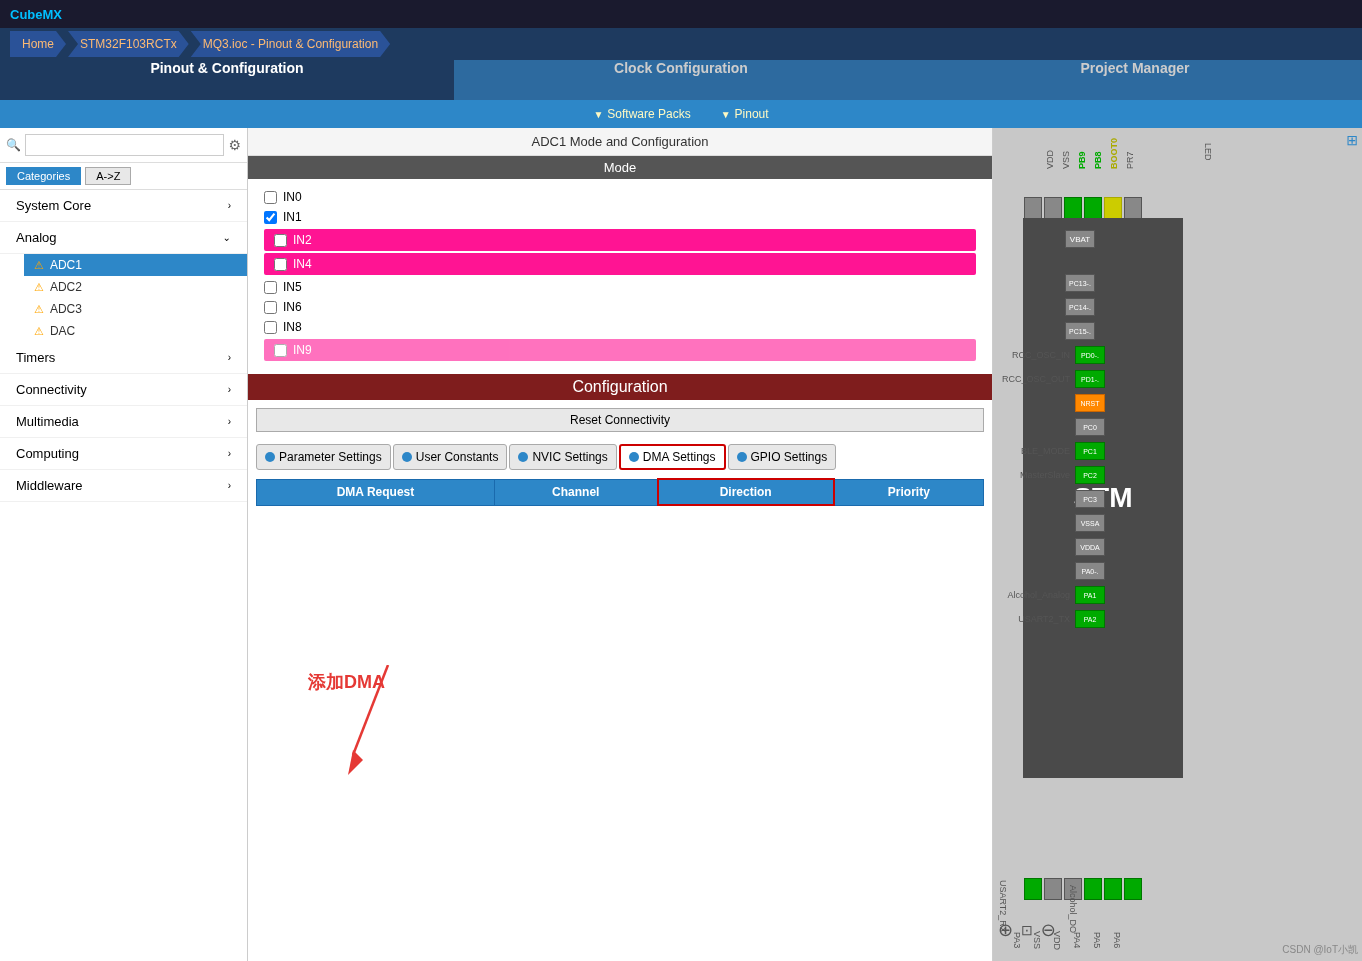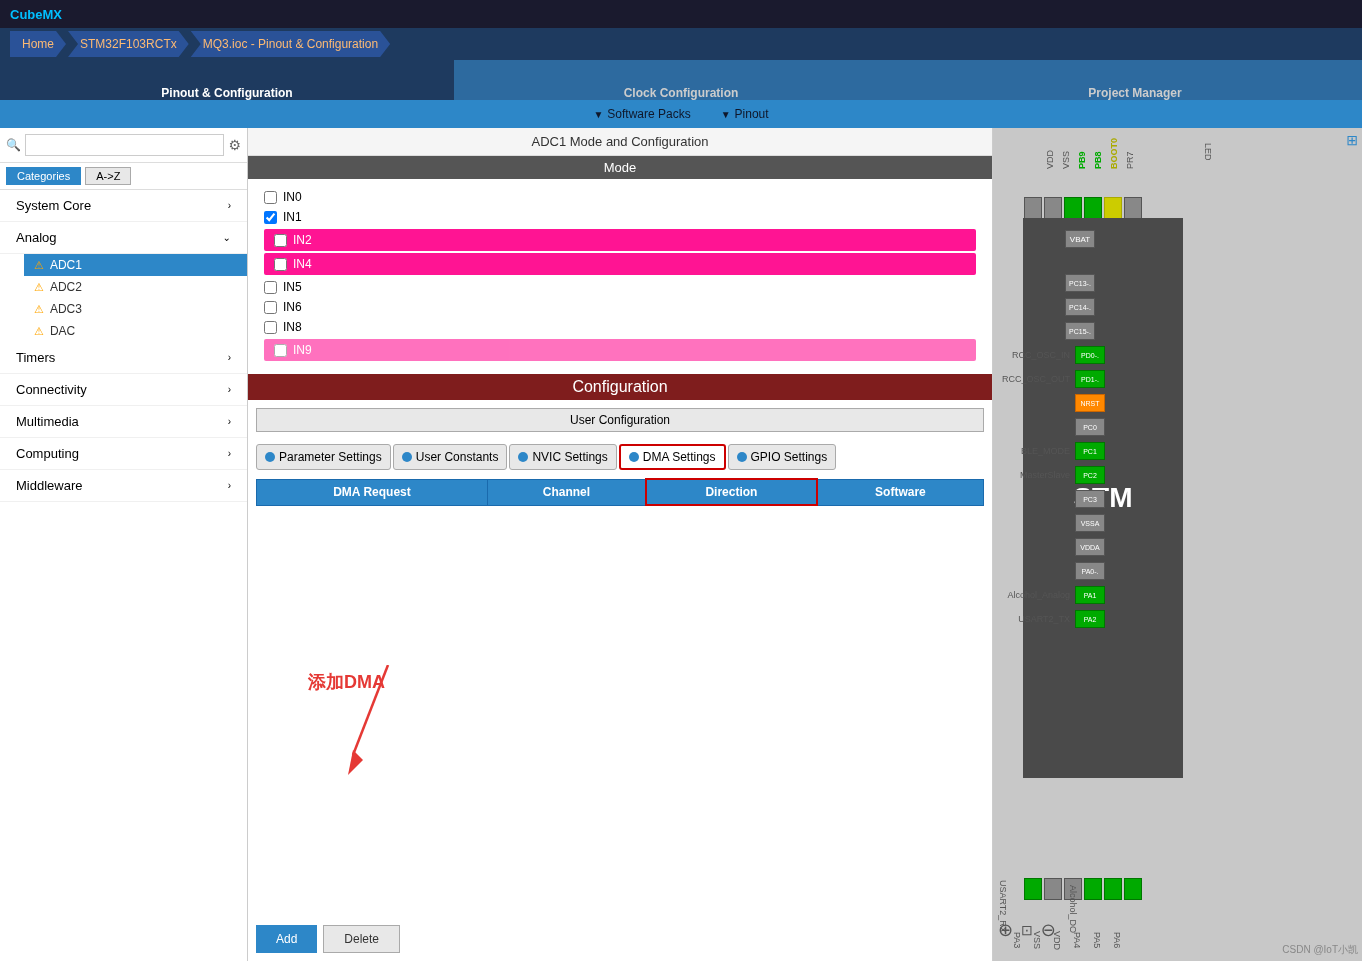--- a/index.html
+++ b/index.html
@@ -9,27 +9,27 @@
     .top-bar { background: #1a1a2e; color: #fff; height: 28px; display: flex; align-items: center; padding: 0 10px; font-size: 13px; font-weight: bold; }
     .top-bar span { color: #00bfff; }
 
     
     .breadcrumb { background: #1e3a5f; color: #fff; height: 32px; display: flex; align-items: center; padding: 0 10px; font-size: 12px; gap: 0; }
     .breadcrumb-item { background: #2a5298; padding: 6px 12px; margin-right: 2px; clip-path: polygon(0 0, calc(100% - 10px) 0, 100% 50%, calc(100% - 10px) 100%, 0 100%, 10px 50%); cursor: pointer; color: #fdba74; }
     .breadcrumb-item:first-child { clip-path: polygon(0 0, calc(100% - 10px) 0, 100% 50%, calc(100% - 10px) 100%, 0 100%); }
 
     
     .main-tabs { display: flex; height: 40px; }
-    .main-tab { flex: 1; display: flex; align-items: flex-end; justify-content: center; font-size: 12px; font-weight: bold; cursor: pointer; }
+    .main-tab { flex: 1; display: flex; align-items: flex-start; justify-content: center; font-size: 14px; font-weight: bold; cursor: pointer; }
     .main-tab.active { background: #1e3a5f; color: #fff; }
     .main-tab.inactive { background: #2d6a9f; color: #ccc; }
 
     
     .sub-tabs { background: #2d87c8; height: 28px; display: flex; align-items: center; justify-content: center; gap: 30px; }
-    .sub-tab { color: #0f172a; font-size: 12px; cursor: pointer; display: flex; align-items: center; gap: 4px; }
+    .sub-tab { color: #fef9c3; font-size: 12px; cursor: pointer; display: flex; align-items: center; gap: 4px; }
     .sub-tab::before { content: '▼'; font-size: 10px; }
 
     
     .main-layout { display: flex; height: calc(961px - 28px - 32px - 40px - 28px); }
 
     
     .sidebar { width: 248px; background: #fff; border-right: 1px solid #ccc; display: flex; flex-direction: column; }
     .sidebar-search { padding: 6px; display: flex; align-items: center; gap: 4px; border-bottom: 1px solid #ddd; }
     .sidebar-search input { flex: 1; border: 1px solid #ccc; padding: 3px 6px; font-size: 12px; }
     .sidebar-search .gear { color: #666; cursor: pointer; font-size: 14px; }
@@ -236,21 +236,21 @@
       </div>
 
       <div style="background:#ff1493; color:#fff; padding:4px 10px; margin: 2px 8px; display:flex; align-items:center; gap:6px; font-size:12px; border-radius:2px; opacity:0.6;">
         <input type="checkbox" style="accent-color: rgb(255, 255, 255);">
         <span>IN9</span>
       </div>
     </div>
 
     <div class="config-header">Configuration</div>
     <button class="reset-btn">
-      <span>User Configuration</span>
+      <span>Reset Connectivity</span>
     </button>
 
     <div class="config-tabs">
       <div class="config-tab">
         <span class="dot"></span>
         <span>Parameter Settings</span>
       </div>
       <div class="config-tab">
         <span class="dot"></span>
         <span>User Constants</span>
@@ -268,40 +268,36 @@
         <span>GPIO Settings</span>
       </div>
     </div>
 
     <table class="dma-table">
       <thead>
         <tr>
           <th>DMA Request</th>
           <th>Channel</th>
           <th class="direction-col">Direction</th>
-          <th>Software</th>
+          <th>Priority</th>
         </tr>
       </thead>
       <tbody>
       </tbody>
     </table>
 
     <div class="annotation-area">
       <div class="annotation-text">添加DMA</div>
 
       <svg class="arrow-svg" width="80" height="120" viewBox="0 0 80 120">
         <line x1="40" y1="0" x2="5" y2="90" stroke="#e53935" stroke-width="2.5"></line>
         <polygon points="0,110 5,85 15,95" fill="#e53935"></polygon>
       </svg>
     </div>
 
-    <div class="action-buttons">
-      <button class="btn-add">Add</button>
-      <button class="btn-delete">Delete</button>
-    </div>
   </div>
 
   <div class="right-panel">
     <div class="chip-area">
 
       <div style="position:absolute; top:0; left:0; right:0; bottom:0; background:#c8c8c8;">
 
         <div style="position:absolute; top:8px; left:50px; display:flex; gap:2px;">
           <div style="writing-mode:vertical-rl; transform:rotate(180deg); font-size:9px; color:#555; padding:2px;">VDD</div>
           <div style="writing-mode:vertical-rl; transform:rotate(180deg); font-size:9px; color:#555; padding:2px;">VSS</div>

